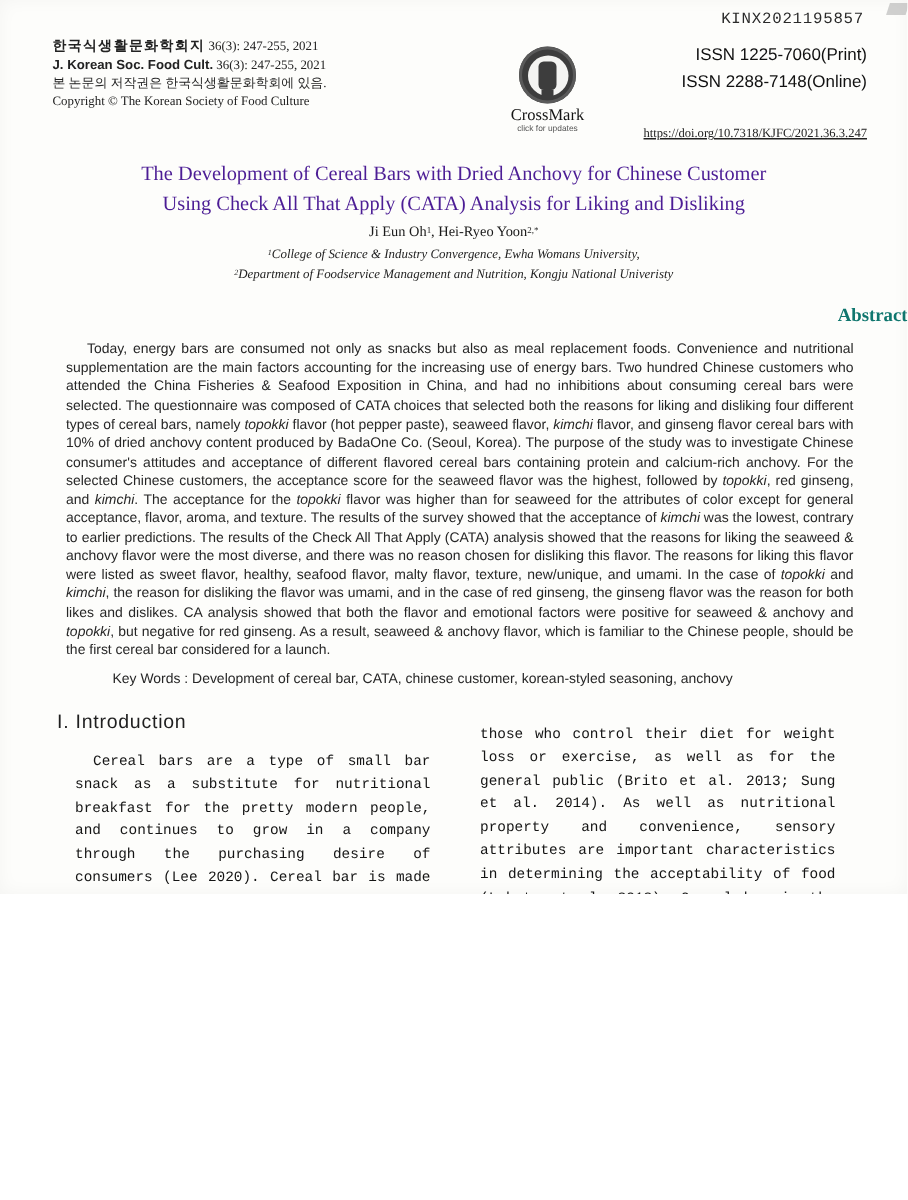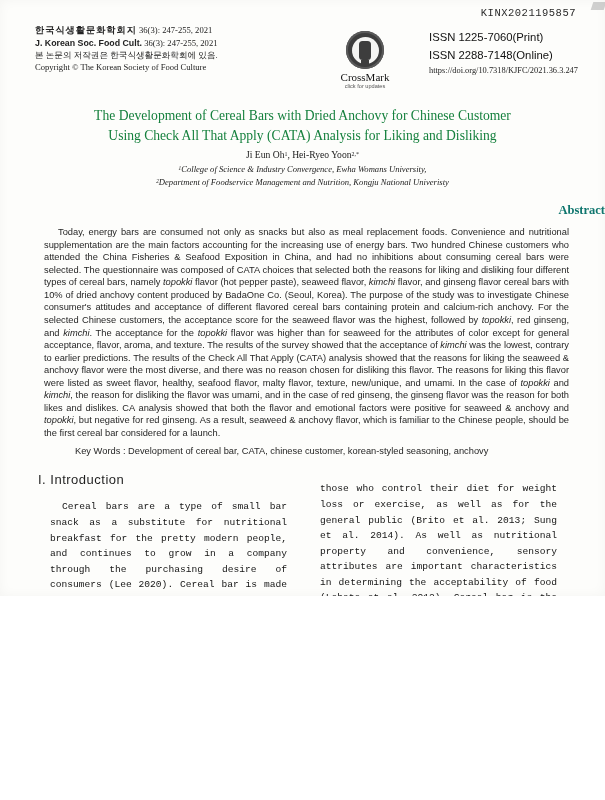--- a/index.html
+++ b/index.html
@@ -17,23 +17,23 @@
     position:absolute; top:7px; right:29px;
     font-family:"Liberation Mono", monospace; font-size:10.5px; color:#2a2a2a; letter-spacing:0.5px;
   }
   .corner-mark {
     position:absolute; top:2px; right:0px; width:13px; height:8px;
     background:#9a9a9a; opacity:0.45; transform:skewX(-18deg);
   }
   .header-left { position:absolute; top:24px; left:35px; font-size:8.6px; line-height:1.4; color:#222; }
   .hl-bold { font-weight:bold; font-family:"Liberation Sans", sans-serif; font-size:8.8px; }
   .hl-kr-bold { font-weight:bold; font-size:9.2px; letter-spacing:1px; font-family:"Liberation Sans", sans-serif; }
-  .header-right { position:absolute; top:29px; right:27px; }
+  .header-right { position:absolute; top:29px; right:27px; text-align:right; }
   .issn-line { font-family:"Liberation Sans", sans-serif; font-size:11.3px; line-height:1.55; color:#111; }
-  .doi-line { font-size:8.4px; margin-top:2px; color:#222; }
+  .doi-line { font-size:8.4px; margin-top:20px; color:#222;text-decoration:underline; }
 
   
   .crossmark { position:absolute; top:31px; left:332px; width:66px; text-align:center; cursor:pointer; }
   .cm-circle {
     width:38px; height:38px; border-radius:50%; background:#3d3d3d;
     margin:0 auto; display:flex; align-items:center; justify-content:center;
     box-shadow:inset 0 0 0 2px #5a5a5a;
   }
   .cm-inner {
     width:27px; height:27px; border-radius:50%; background:#f4f4f2;
@@ -42,21 +42,21 @@
   .cm-bar { width:12px; height:19px; border-radius:3.5px; background:#3d3d3d; }
   .cm-inner::after {
     content:""; position:absolute; bottom:-2px; left:50%; transform:translateX(-50%);
     width:8px; height:6px; background:#3d3d3d;
   }
   .cm-label { font-size:11px; margin-top:2px; color:#141414; font-family:"Liberation Serif", serif; }
   .cm-sub { font-size:5.6px; color:#555; font-family:"Liberation Sans", sans-serif; }
 
   
   .title-block { text-align:center; margin-top:6px; }
-  .article-title { font-size:13.6px; line-height:1.45; color:#15803d; }
+  .article-title { font-size:13.6px; line-height:1.45; color:#4c1d95; }
   .authors { font-size:9.6px; margin-top:4px; color:#1a1a1a; }
   .affiliations { font-size:8.6px; font-style:italic; line-height:1.5; margin-top:3px; color:#222; }
 
   
   .abstract-heading { text-align:right; font-weight:bold; font-size:12.5px; margin-top:14px; color:#0f766e; }
   .abstract-body {
     margin:8px 36px 0 44px; text-align:justify; text-indent:14px;
     font-family:"Liberation Sans", sans-serif; font-size:9.3px; line-height:12.55px; color:#262626;
   }
   .keywords {

